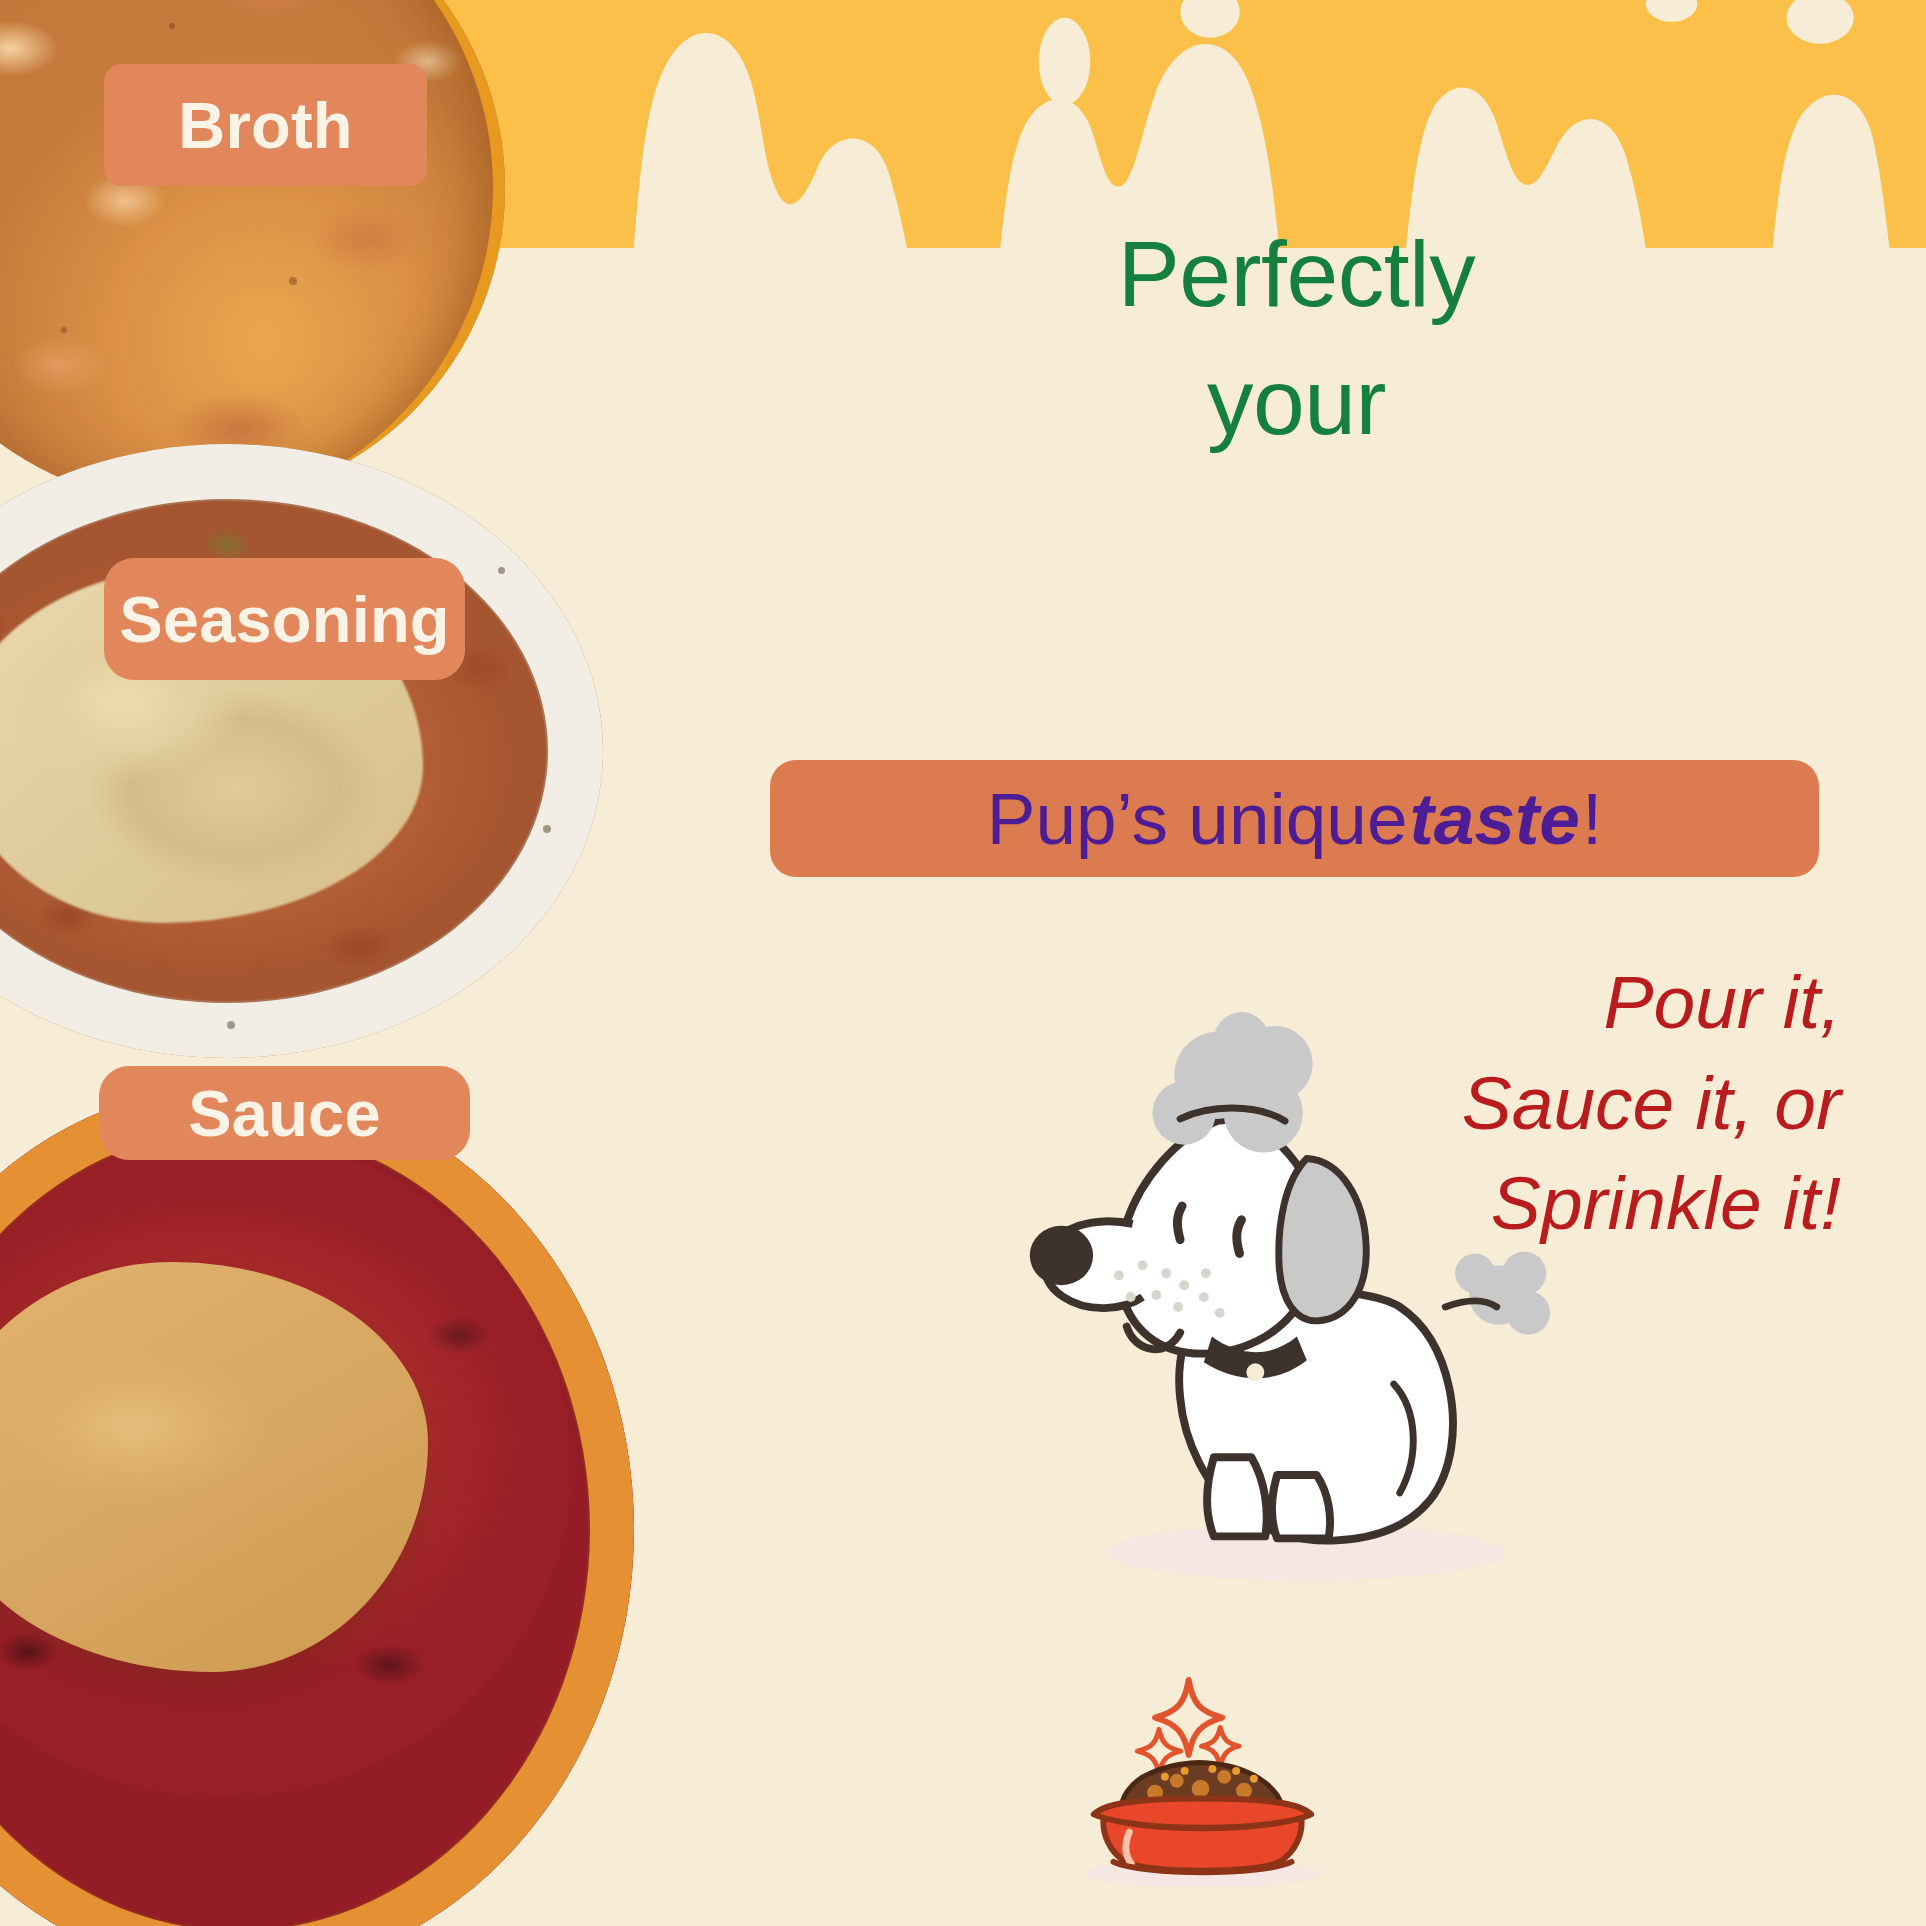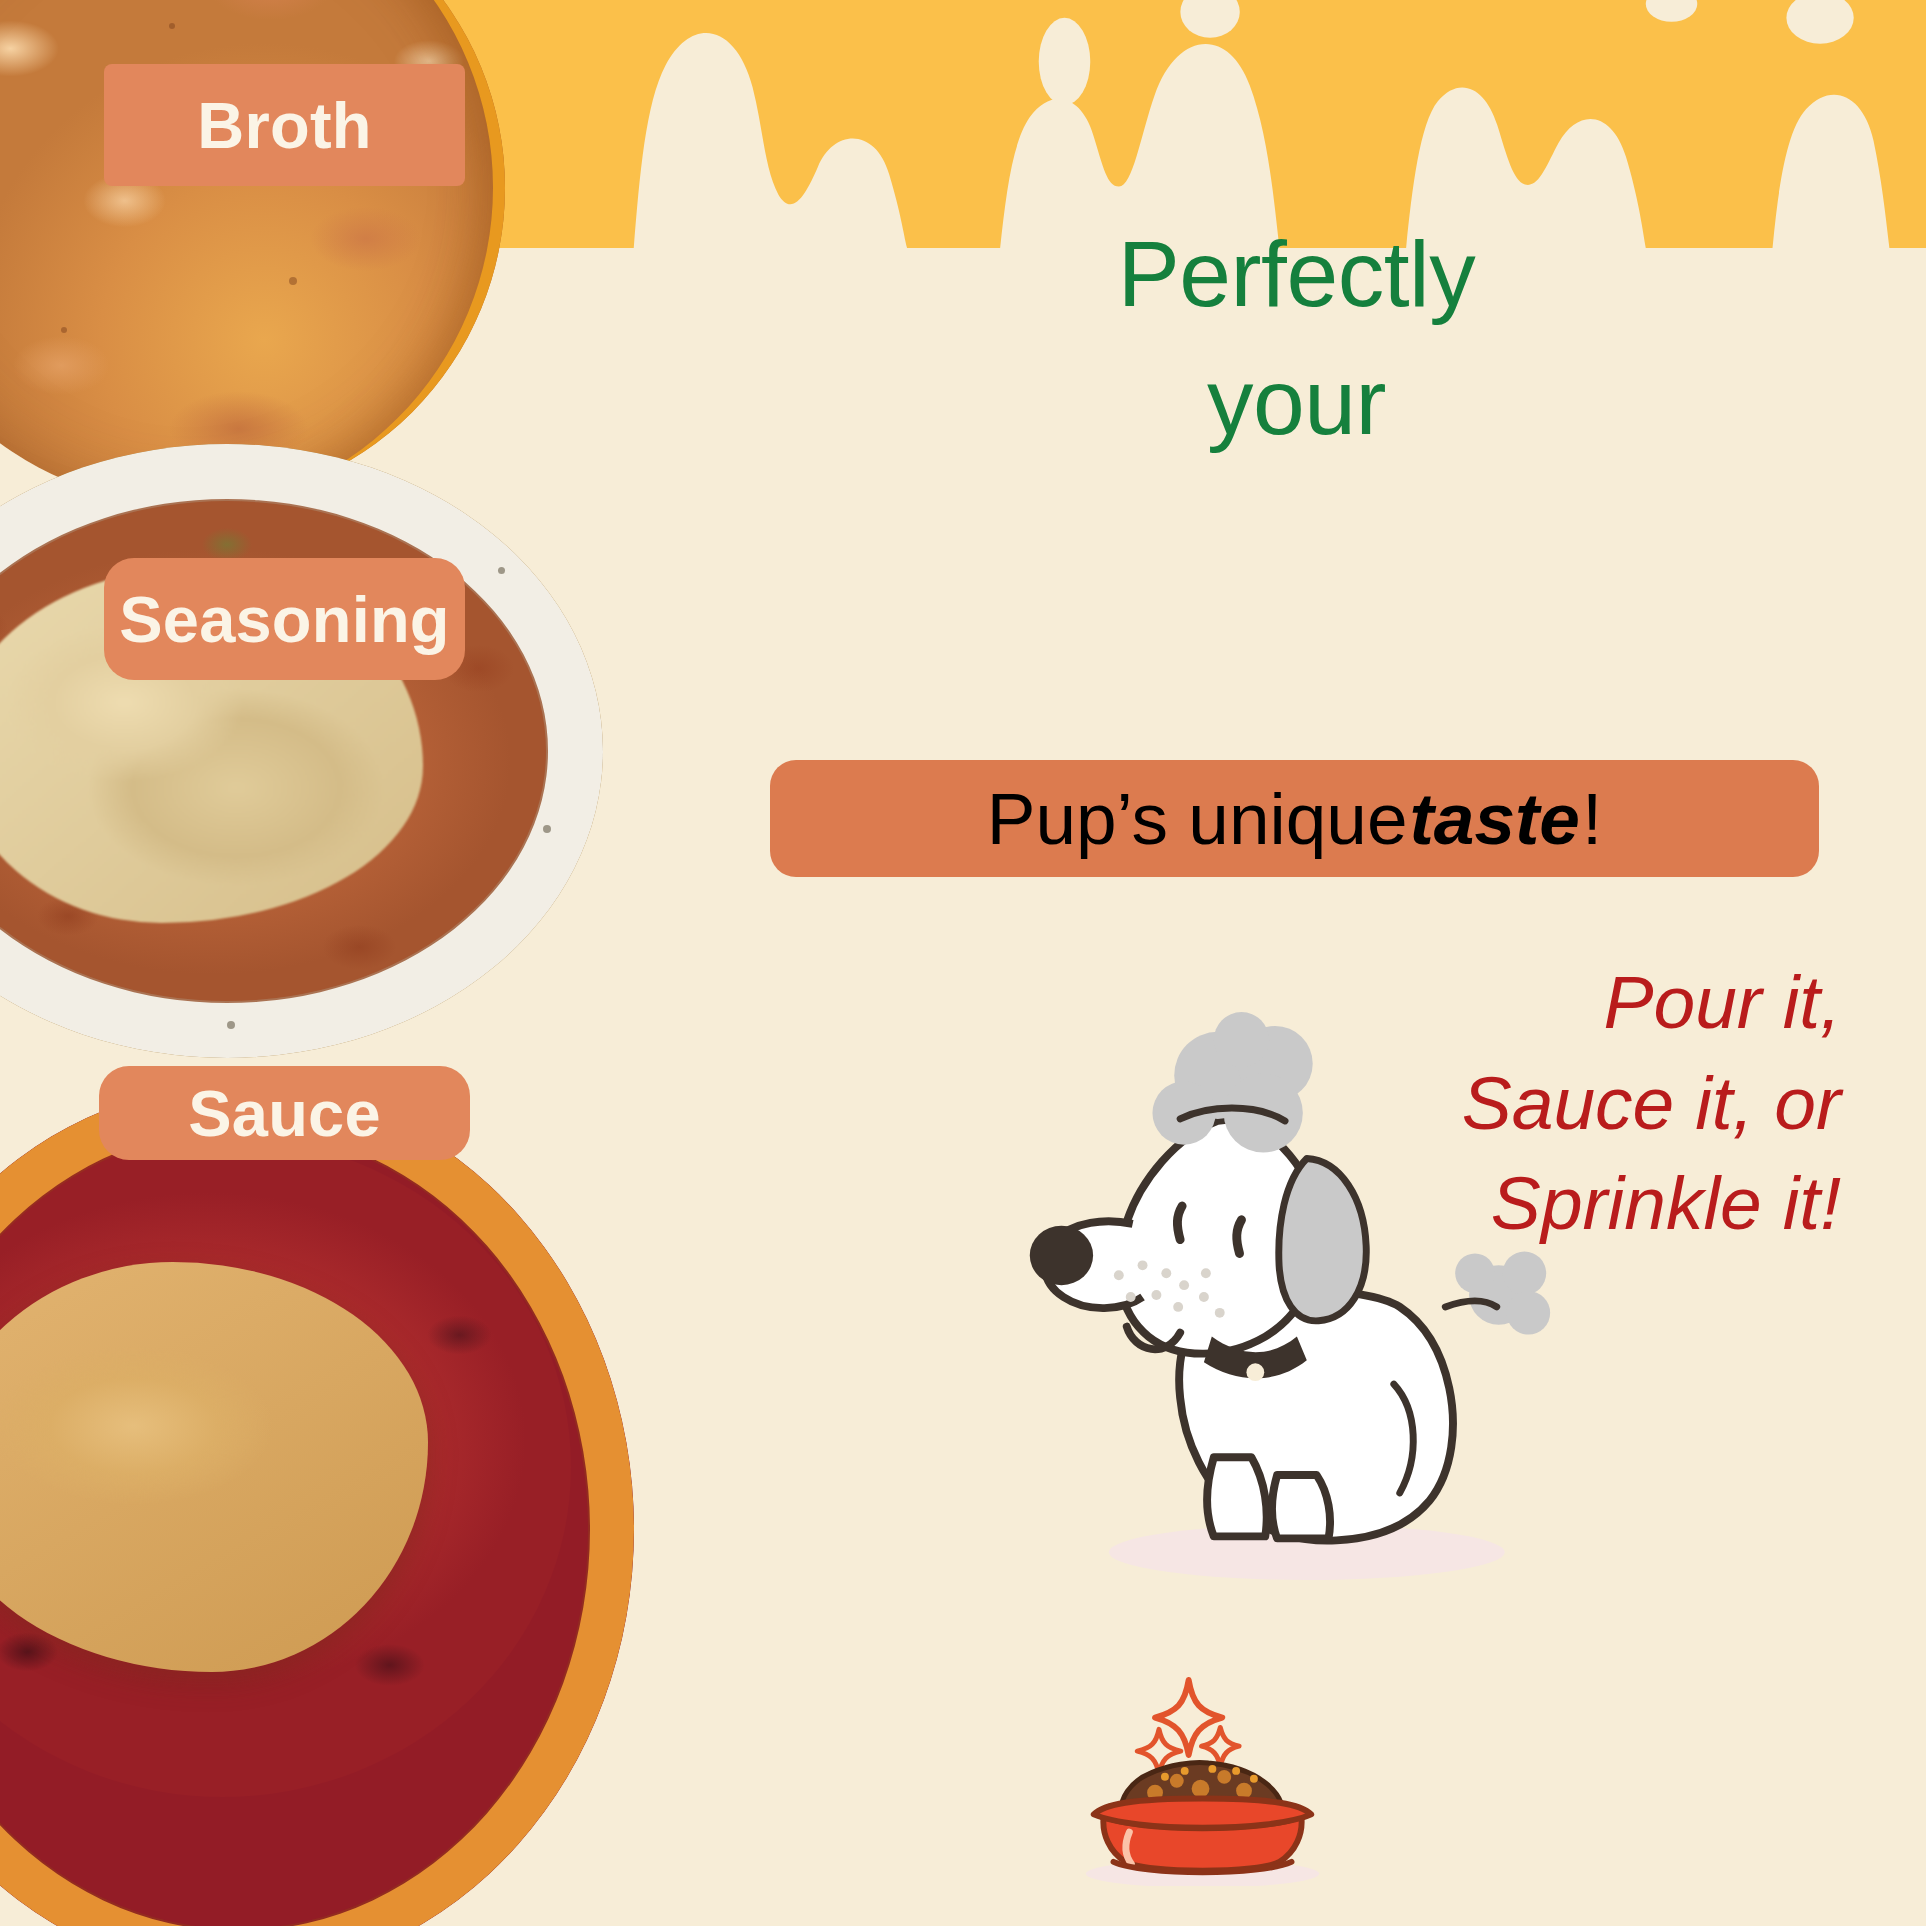--- a/index.html
+++ b/index.html
@@ -89,39 +89,39 @@
   #photo-sauce .bowlrim{position:absolute;inset:0;border-radius:50%;
     box-shadow:inset 0 0 0 44px #E59032, inset 0 0 0 46px rgba(150,80,20,.3);}
 
   
   .pill-label{
     position:absolute;background:#E2875C;color:#FBF4E6;
     font-weight:700;border-radius:26px;
     display:flex;align-items:center;justify-content:center;
     letter-spacing:0.2px;white-space:nowrap;
   }
-  #label-broth{left:104px;top:64px;width:361px;height:122px;font-size:65px;border-radius:8px;text-align:right;}
+  #label-broth{left:104px;top:64px;width:323px;height:122px;font-size:65px;border-radius:18px;text-align:right;}
   #label-seasoning{left:104px;top:518px;width:361px;height:122px;font-size:65px;border-radius:30px;margin-top:40px;}
   #label-sauce{left:99px;top:1066px;width:371px;height:94px;font-size:65px;border-radius:30px;}
 
   
   .right-col{position:absolute;left:752px;top:0;width:1174px;height:1927px;}
   .headline{
     position:absolute;left:0;top:210px;width:1089px;
     text-align:center;color:#15803d;
     font-size:93px;line-height:1.38;font-weight:400;
     letter-spacing:-0.5px;
   }
   .headline-line{display:block;}
 
   .taste-pill{
     position:absolute;left:18px;top:760px;width:1049px;height:117px;
     background:#DC7B4F;border-radius:26px;
     display:flex;align-items:center;justify-content:center;
-    color:#000000;font-size:73px;white-space:nowrap;
+    color:#4c1d95;font-size:73px;white-space:nowrap;
   }
   .taste-pill em{font-style:italic;font-weight:700;padding:0 2px;}
 
   .cta{
     position:absolute;left:0;top:952px;width:1089px;text-align:right;
     color:#b91c1c;font-style:italic;font-size:75px;line-height:1.34;
   }
   .cta span{display:block;}
 
   

